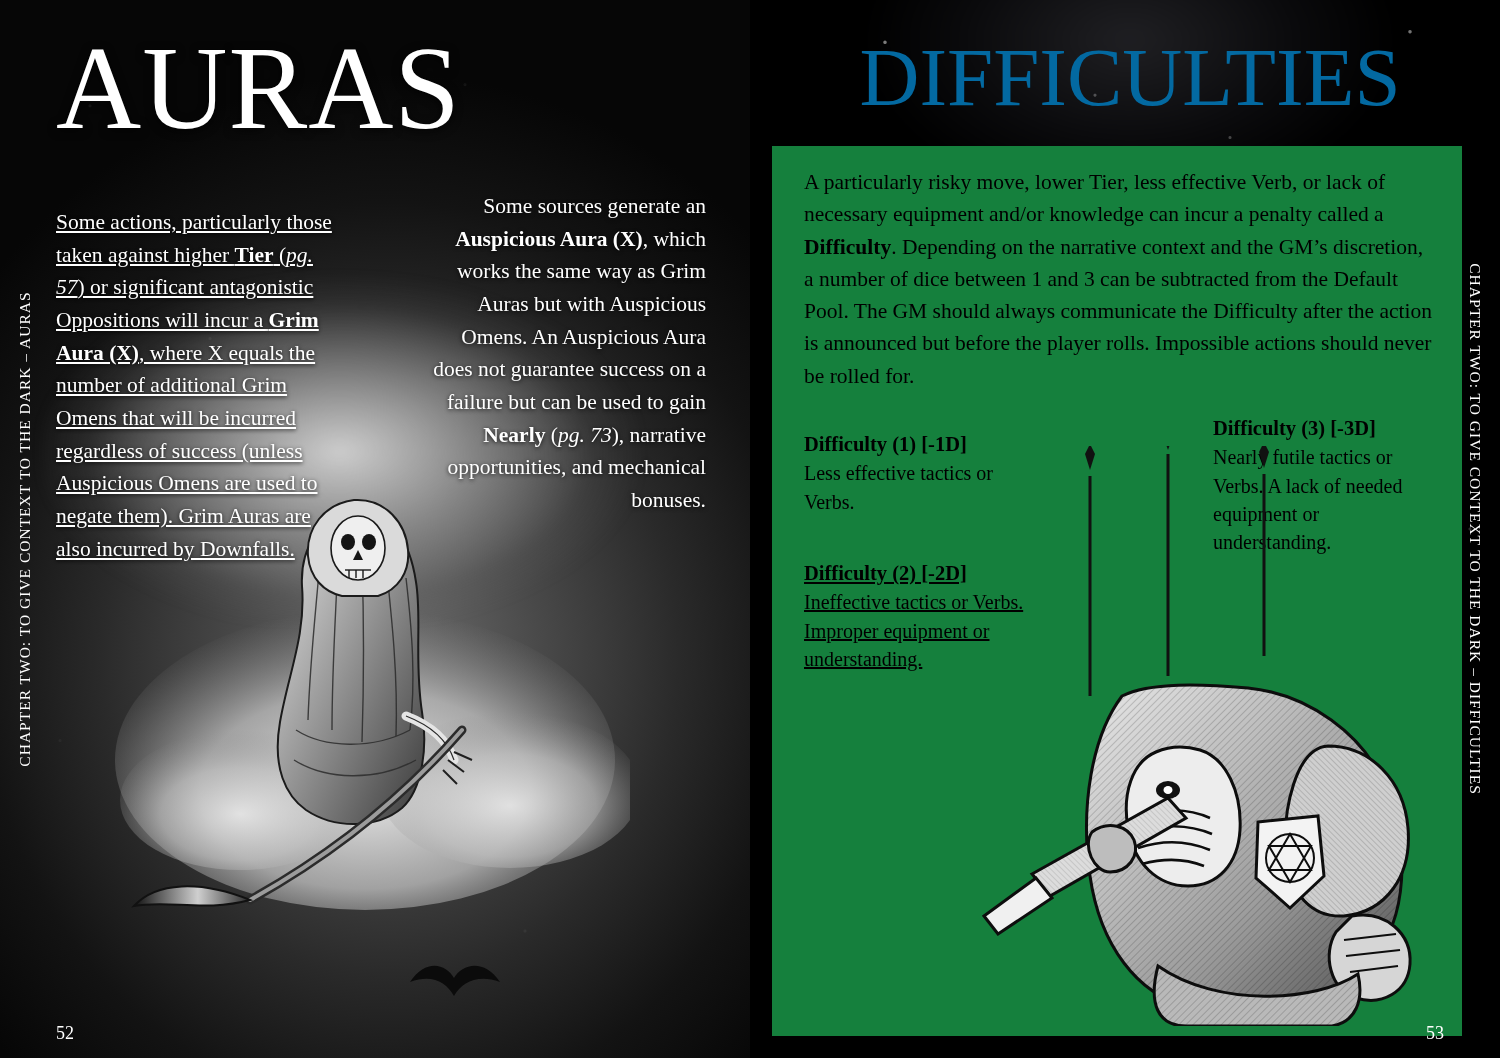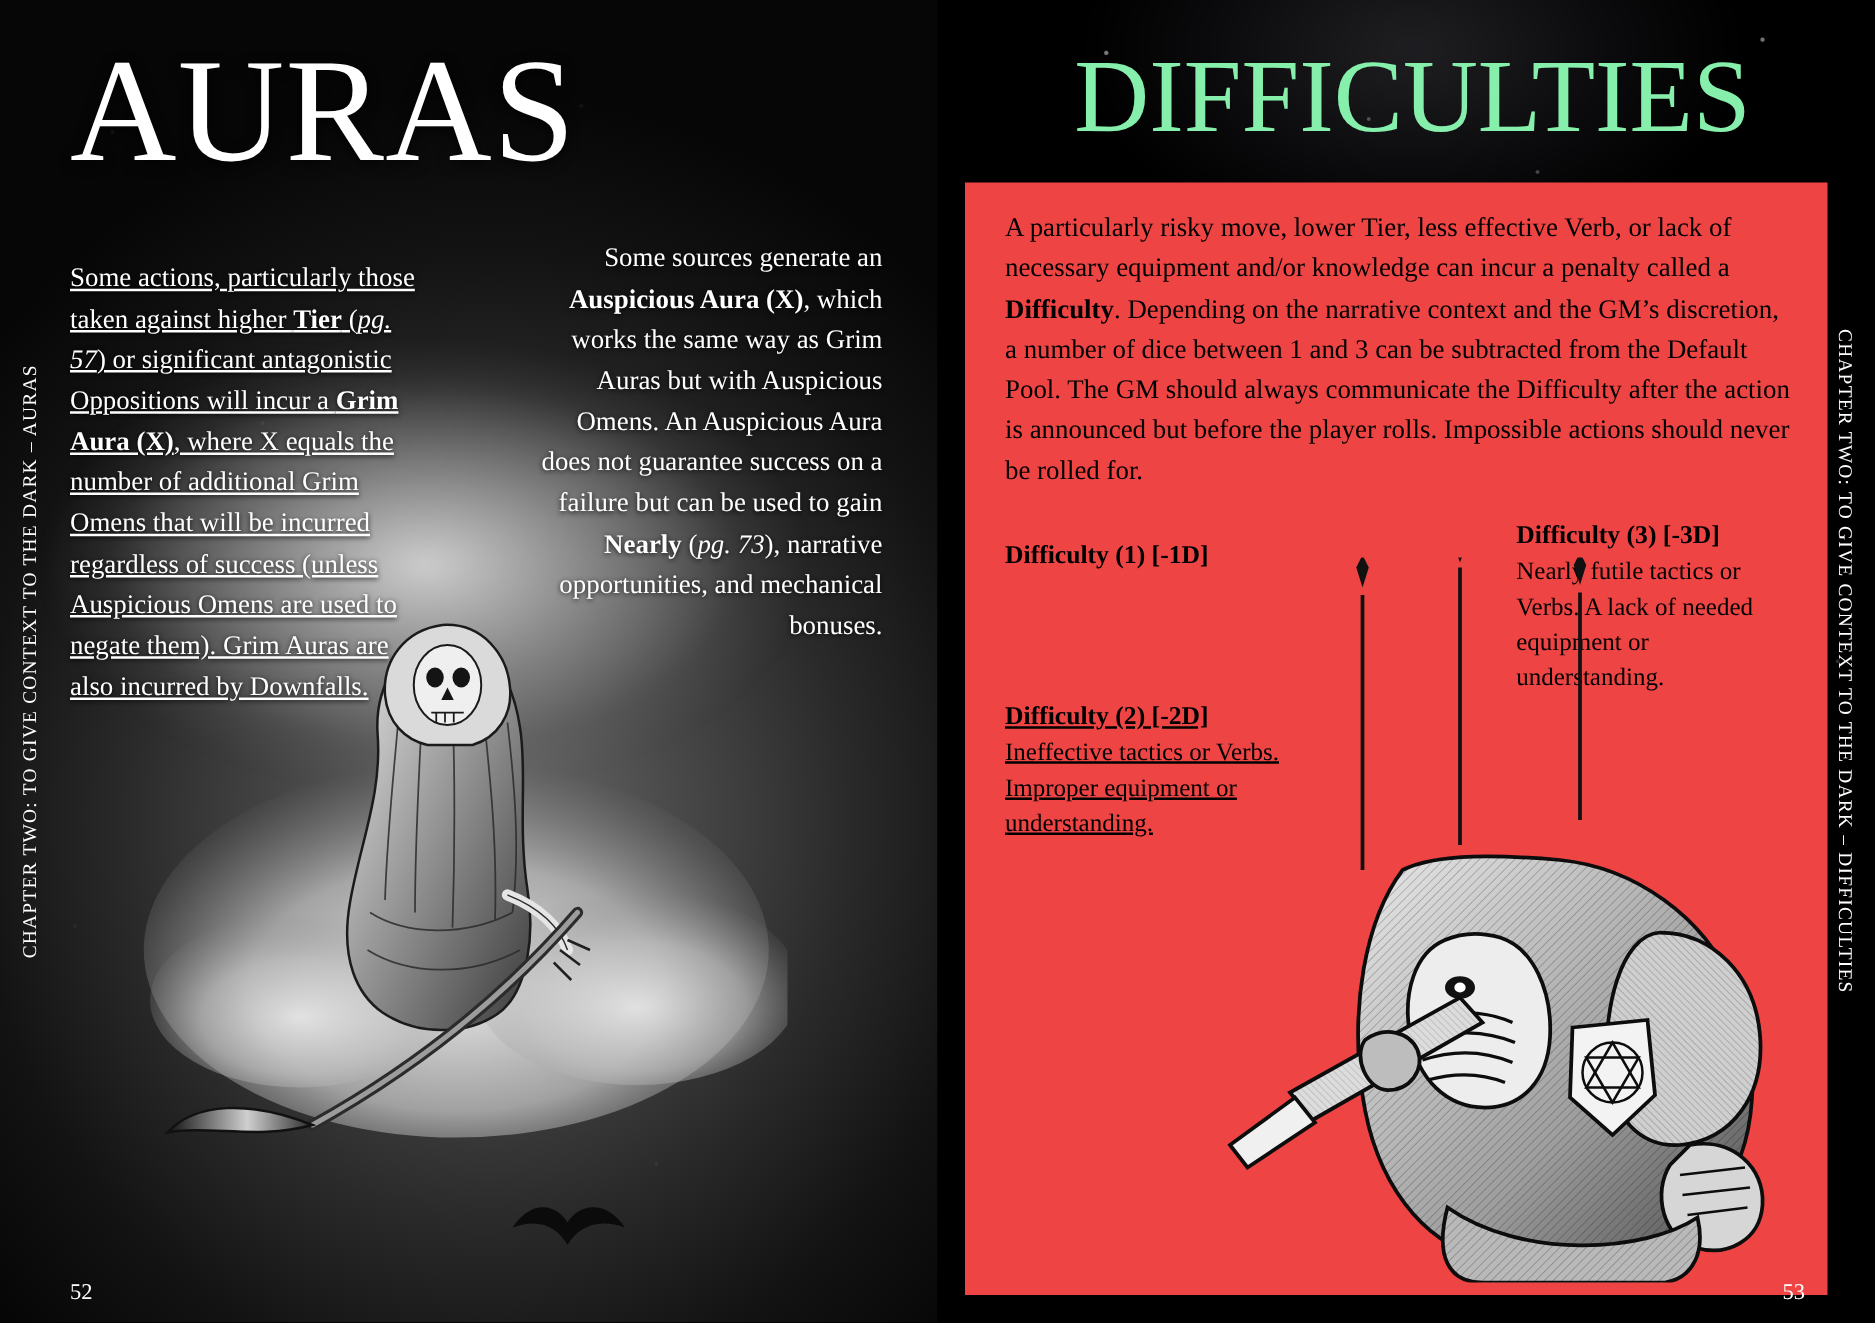--- a/index.html
+++ b/index.html
@@ -93,21 +93,21 @@
     letter-spacing: 1px;
     font-weight: 400;
     text-shadow: 0 2px 10px rgba(0,0,0,0.75);
     font-variant: small-caps;
   }
   .title-difficulties {
     position: absolute;
     left: 40px;
     top: 36px;
     width: 680px;
-    color: #86efac;
+    color: #0369a1;
     font-family: "Liberation Serif", serif;
     font-size: 83px;
     line-height: 1.0;
     letter-spacing: 0px;
     text-align: center;
     font-variant: small-caps;
   }
 
   
   .col {
@@ -161,21 +161,21 @@
     filter: blur(6px);
   }
 
   
   .panel {
     position: absolute;
     left: 22px;
     top: 146px;
     width: 690px;
     height: 890px;
-    background: #ef4444;
+    background: #15803d;
     color: #000;
   }
   .panel-body {
     position: absolute;
     left: 32px;
     top: 20px;
     width: 628px;
     font-size: 21.5px;
     line-height: 1.5;
   }
@@ -319,20 +319,21 @@
     <div class="stars-right"></div>
     <div class="swirl"></div>
 
     <div class="title-difficulties">DIFFICULTIES</div>
 
     <div class="panel">
       <div class="panel-body">A particularly risky move, lower Tier, less effective Verb, or lack of necessary equipment and/or knowledge can incur a penalty called a <b>Difficulty</b>. Depending on the narrative context and the GM’s discretion, a number of dice between 1 and 3 can be subtracted from the Default Pool. The GM should always communicate the Difficulty after the action is announced but before the player rolls. Impossible actions should never be rolled for.</div>
 
       <div class="diff-block d1">
         <div class="diff-head">Difficulty (1) [-1D]</div>
+        <div>Less effective tactics or Verbs.</div>
       </div>
 
       <div class="diff-block d2">
         <div class="diff-head">Difficulty (2) [-2D]</div>
         <div>Ineffective tactics or Verbs. Improper equipment or understanding.</div>
       </div>
 
       <div class="diff-block d3">
         <div class="diff-head">Difficulty (3) [-3D]</div>
         <div>Nearly futile tactics or Verbs. A lack of needed equipment or understanding.</div>

